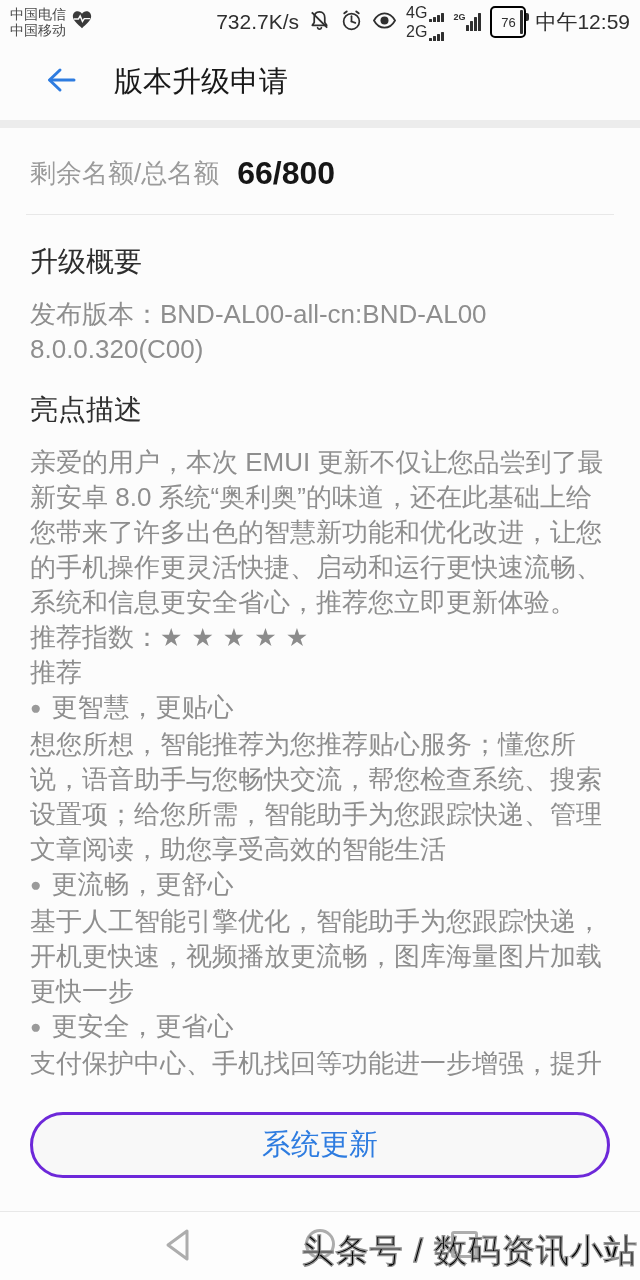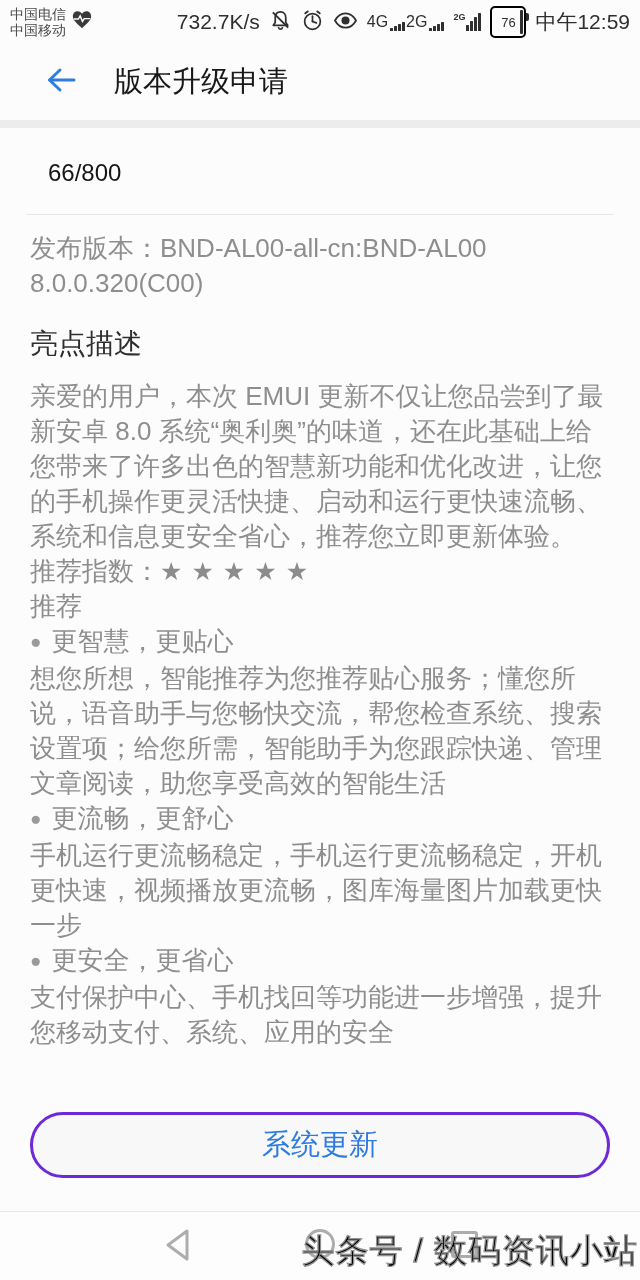--- a/index.html
+++ b/index.html
@@ -16,36 +16,36 @@
   }
   .carrier-block{display:flex;align-items:center;gap:5px;}
   .carrier-lines{display:flex;flex-direction:column;font-size:14px;line-height:16px;color:#4a4a4a;}
   .sb-right{margin-left:auto;display:flex;align-items:center;gap:9px;}
   .sb-speed{font-size:21px;letter-spacing:0;}
   .sb-time{font-size:21px;text-align:right;}
   .sig{display:flex;align-items:flex-end;gap:1px;}
   .sig .lbl{font-size:9px;font-weight:bold;line-height:8px;color:#2f2f2f;}
   .bars{display:flex;align-items:flex-end;gap:1px;}
   .bars i{display:block;width:3px;background:#2f2f2f;border-radius:0.5px;}
-  .dualnet{display:flex;flex-direction:row;justify-content:center;gap:1px;}
+  .dualnet{display:flex;flex-direction:column;justify-content:center;gap:1px;}
   .dualrow{display:flex;align-items:flex-end;gap:2px;}
   .battery{position:relative;width:36px;height:32px;border:2px solid #000000;border-radius:5px;
     display:flex;align-items:center;justify-content:center;font-size:13px;color:#2f2f2f;box-sizing:border-box;}
   .battery:after{content:"";position:absolute;right:-5px;top:5px;width:3px;height:8px;background:#2f2f2f;border-radius:0 2px 2px 0;}
   .batt-fill{position:absolute;right:1px;top:2px;bottom:2px;width:3px;background:#2f2f2f;border-radius:1px;}
   
   .app-header{height:76px;display:flex;align-items:center;padding:0 44px;}
   .back-btn{width:40px;height:40px;display:flex;align-items:center;cursor:pointer;}
   .app-title{font-size:29px;color:#191919;margin-left:30px;}
   .band{height:8px;background:#ececec;}
   
   .content{height:952px;overflow:hidden;padding:0 30px;box-sizing:border-box;}
   .quota-row{padding-top:26px;height:38px;display:flex;align-items:center;}
   .quota-label{font-size:26px;color:#9b9b9b;}
-  .quota-value{font-size:24px;color:#161616;font-weight:400;margin-left:18px;}
+  .quota-value{font-size:32px;color:#161616;font-weight:700;margin-left:18px;}
   .divider{height:1px;background:#e8e8e8;margin-top:22px;margin-left:-4px;margin-right:-4px;}
   .sec-heading{margin-top:28px;font-size:28px;line-height:38px;color:#2e2e2e;}
   .sec-heading.second{margin-top:24px;}
   .release-line{margin-top:16px;font-size:26px;line-height:35px;color:#8e8e8e;}
   .body-block{margin-top:16px;}
   .line{font-size:26px;line-height:35px;color:#8e8e8e;}
   .stars{letter-spacing:9px;font-size:25px;color:#8c8c8c;}
   .bullet-dot{font-size:19px;margin-right:10px;position:relative;top:-2px;color:#9a9a9a;}
   
   .update-button{
@@ -157,25 +157,27 @@
       </svg>
     </span>
   </div>
   <div class="app-title">版本升级申请</div>
 </div>
 <div class="band"></div>
 
 <div class="content">
 
   <div class="quota-row">
+    <span class="quota-label">剩余名额/总名额</span>
     <span class="quota-value">66/800</span>
   </div>
 
   <div class="divider"></div>
 
+  <div class="sec-heading">升级概要</div>
 
   <div class="release-line">
     <span>发布版本：</span><span>BND-AL00-all-cn:BND-AL00 8.0.0.320(C00)</span>
   </div>
 
   <div class="sec-heading second">亮点描述</div>
 
   <div class="body-block">
     <div class="line">亲爱的用户，本次 EMUI 更新不仅让您品尝到了最新安卓 8.0 系统“奥利奥”的味道，还在此基础上给您带来了许多出色的智慧新功能和优化改进，让您的手机操作更灵活快捷、启动和运行更快速流畅、系统和信息更安全省心，推荐您立即更新体验。</div>
 
@@ -186,21 +188,21 @@
     <div class="line">推荐</div>
 
     <div class="line">
       <span class="bullet-dot">●</span><span>更智慧，更贴心</span>
     </div>
     <div class="line">想您所想，智能推荐为您推荐贴心服务；懂您所说，语音助手与您畅快交流，帮您检查系统、搜索设置项；给您所需，智能助手为您跟踪快递、管理文章阅读，助您享受高效的智能生活</div>
 
     <div class="line">
       <span class="bullet-dot">●</span><span>更流畅，更舒心</span>
     </div>
-    <div class="line">手机运行更流畅稳定，手机运行更流畅稳定，开机更快速，视频播放更流畅，图库海量图片加载更快一步</div>
+    <div class="line">基于人工智能引擎优化，智能助手为您跟踪快递，开机更快速，视频播放更流畅，图库海量图片加载更快一步</div>
 
     <div class="line">
       <span class="bullet-dot">●</span><span>更安全，更省心</span>
     </div>
     <div class="line">支付保护中心、手机找回等功能进一步增强，提升您移动支付、系统、应用的安全</div>
 
   </div>
 </div>
 
 <div class="update-button">系统更新</div>

